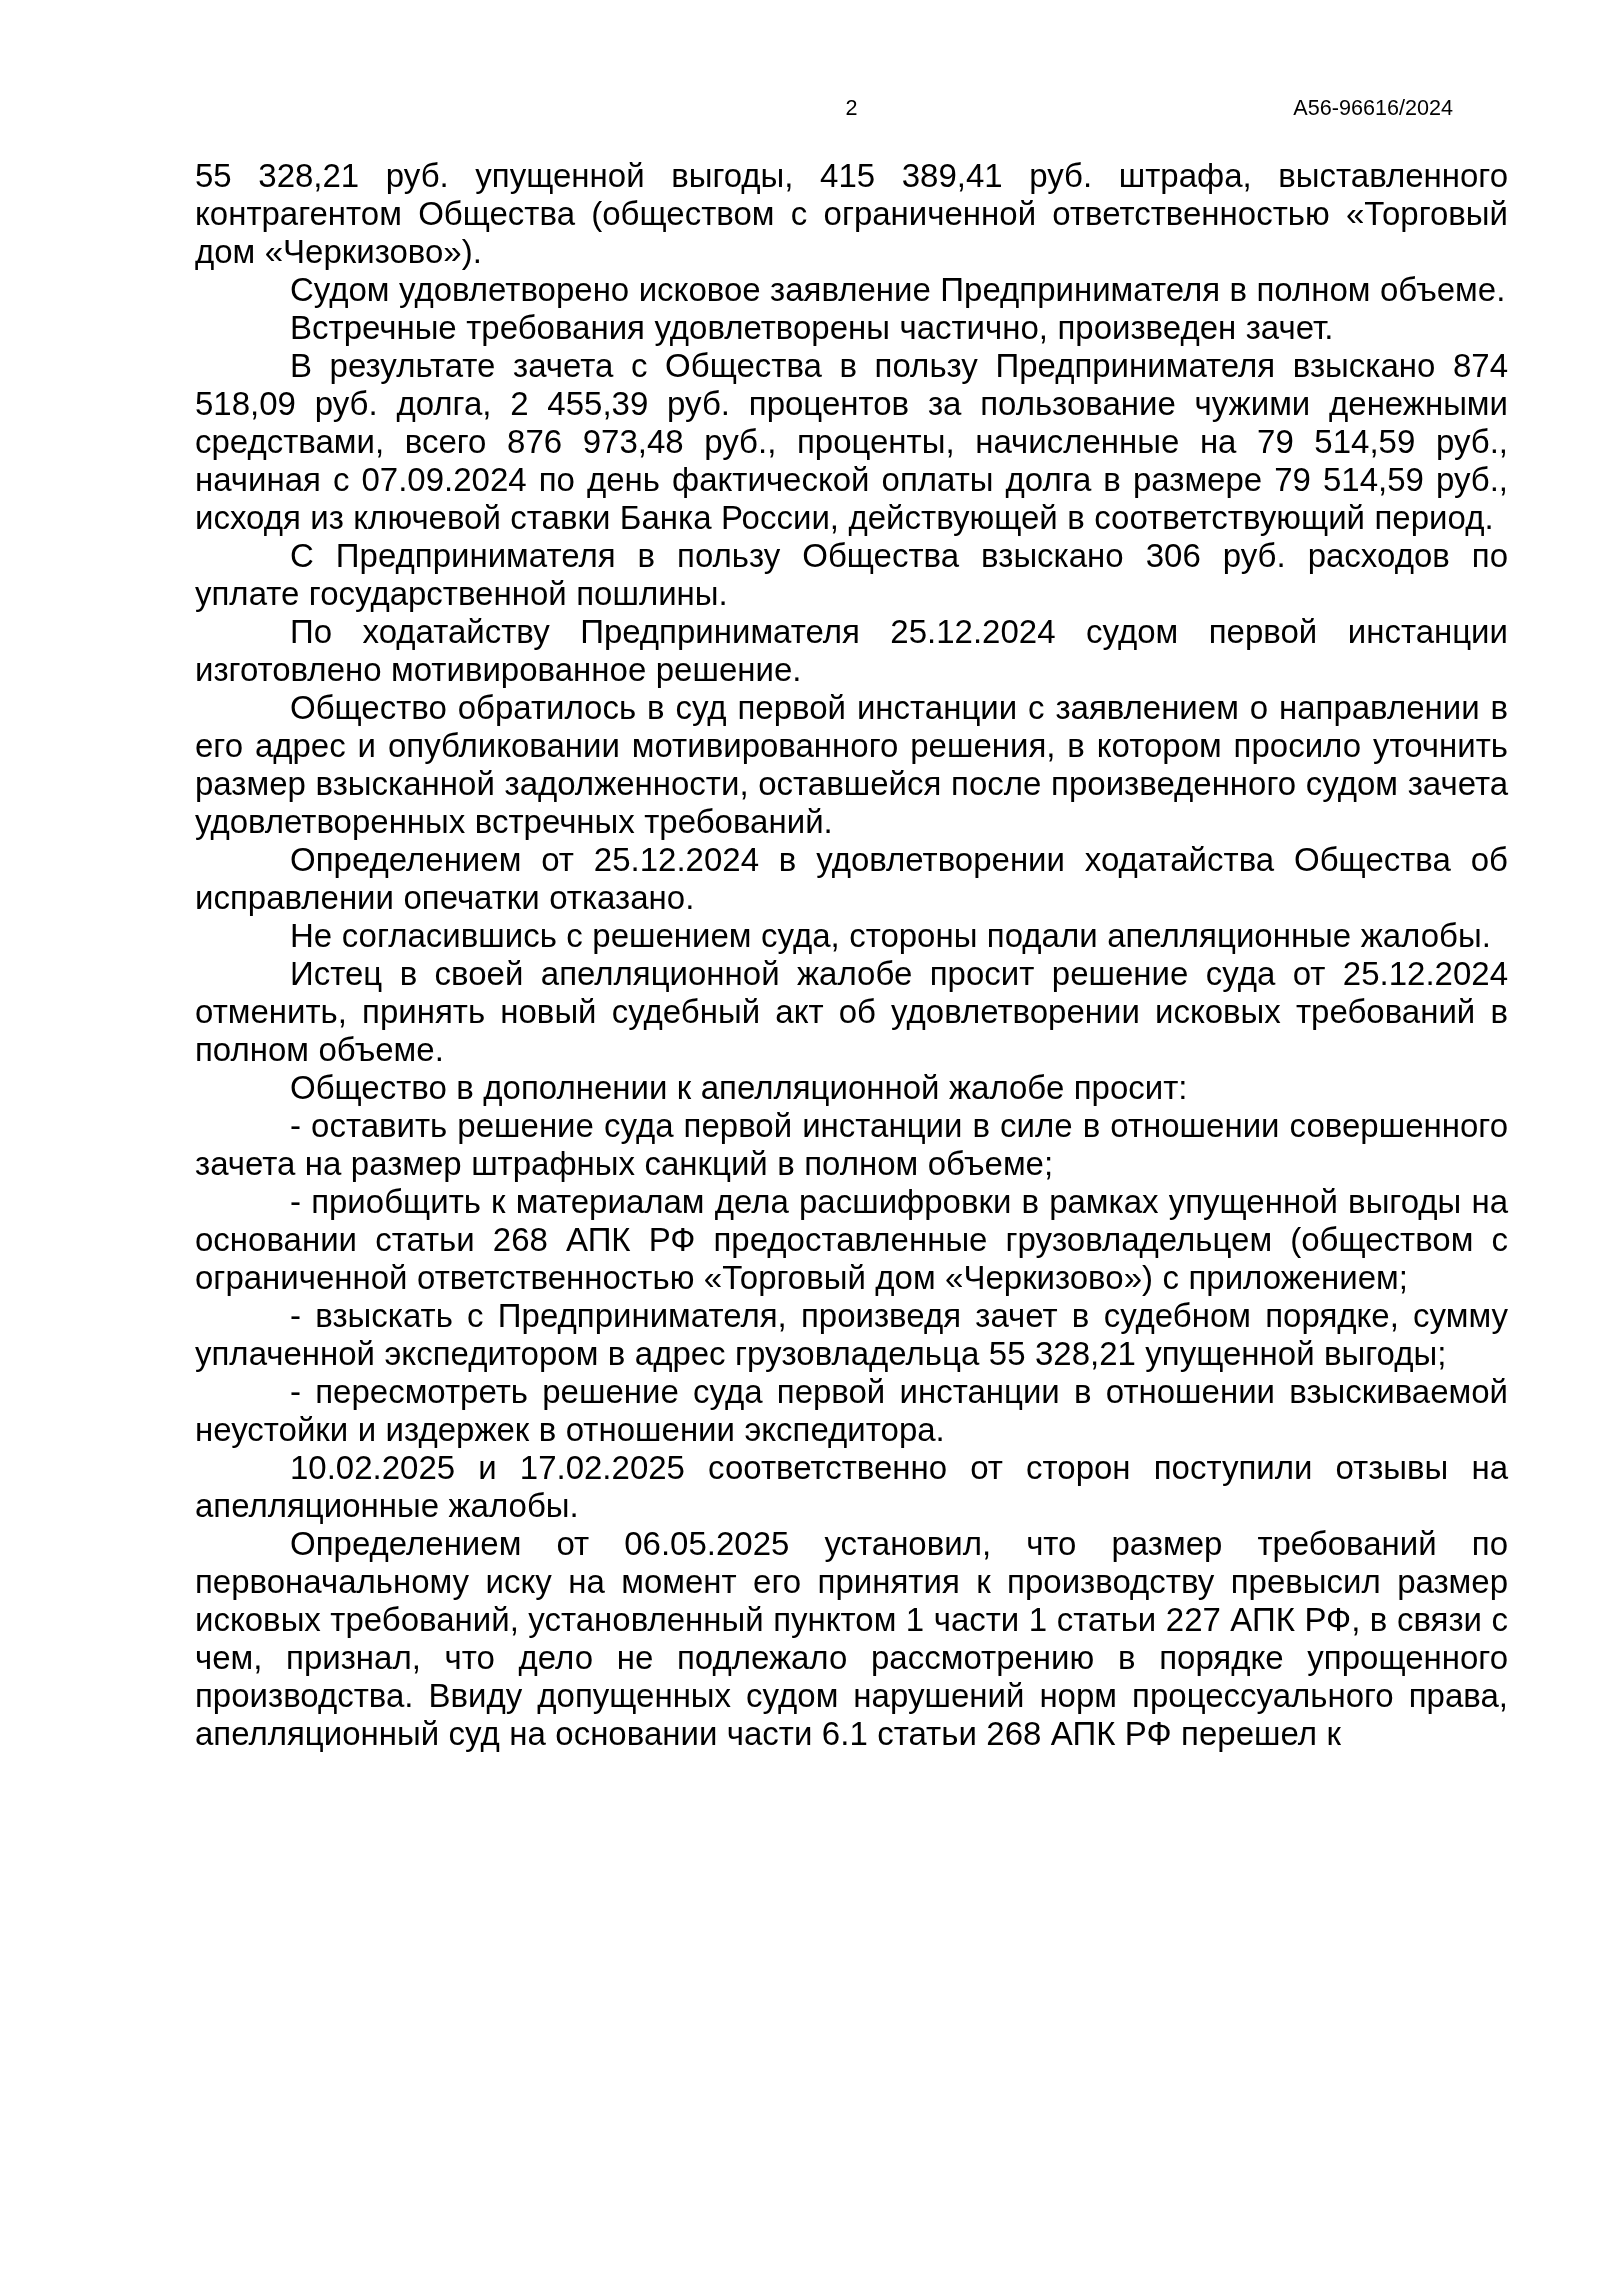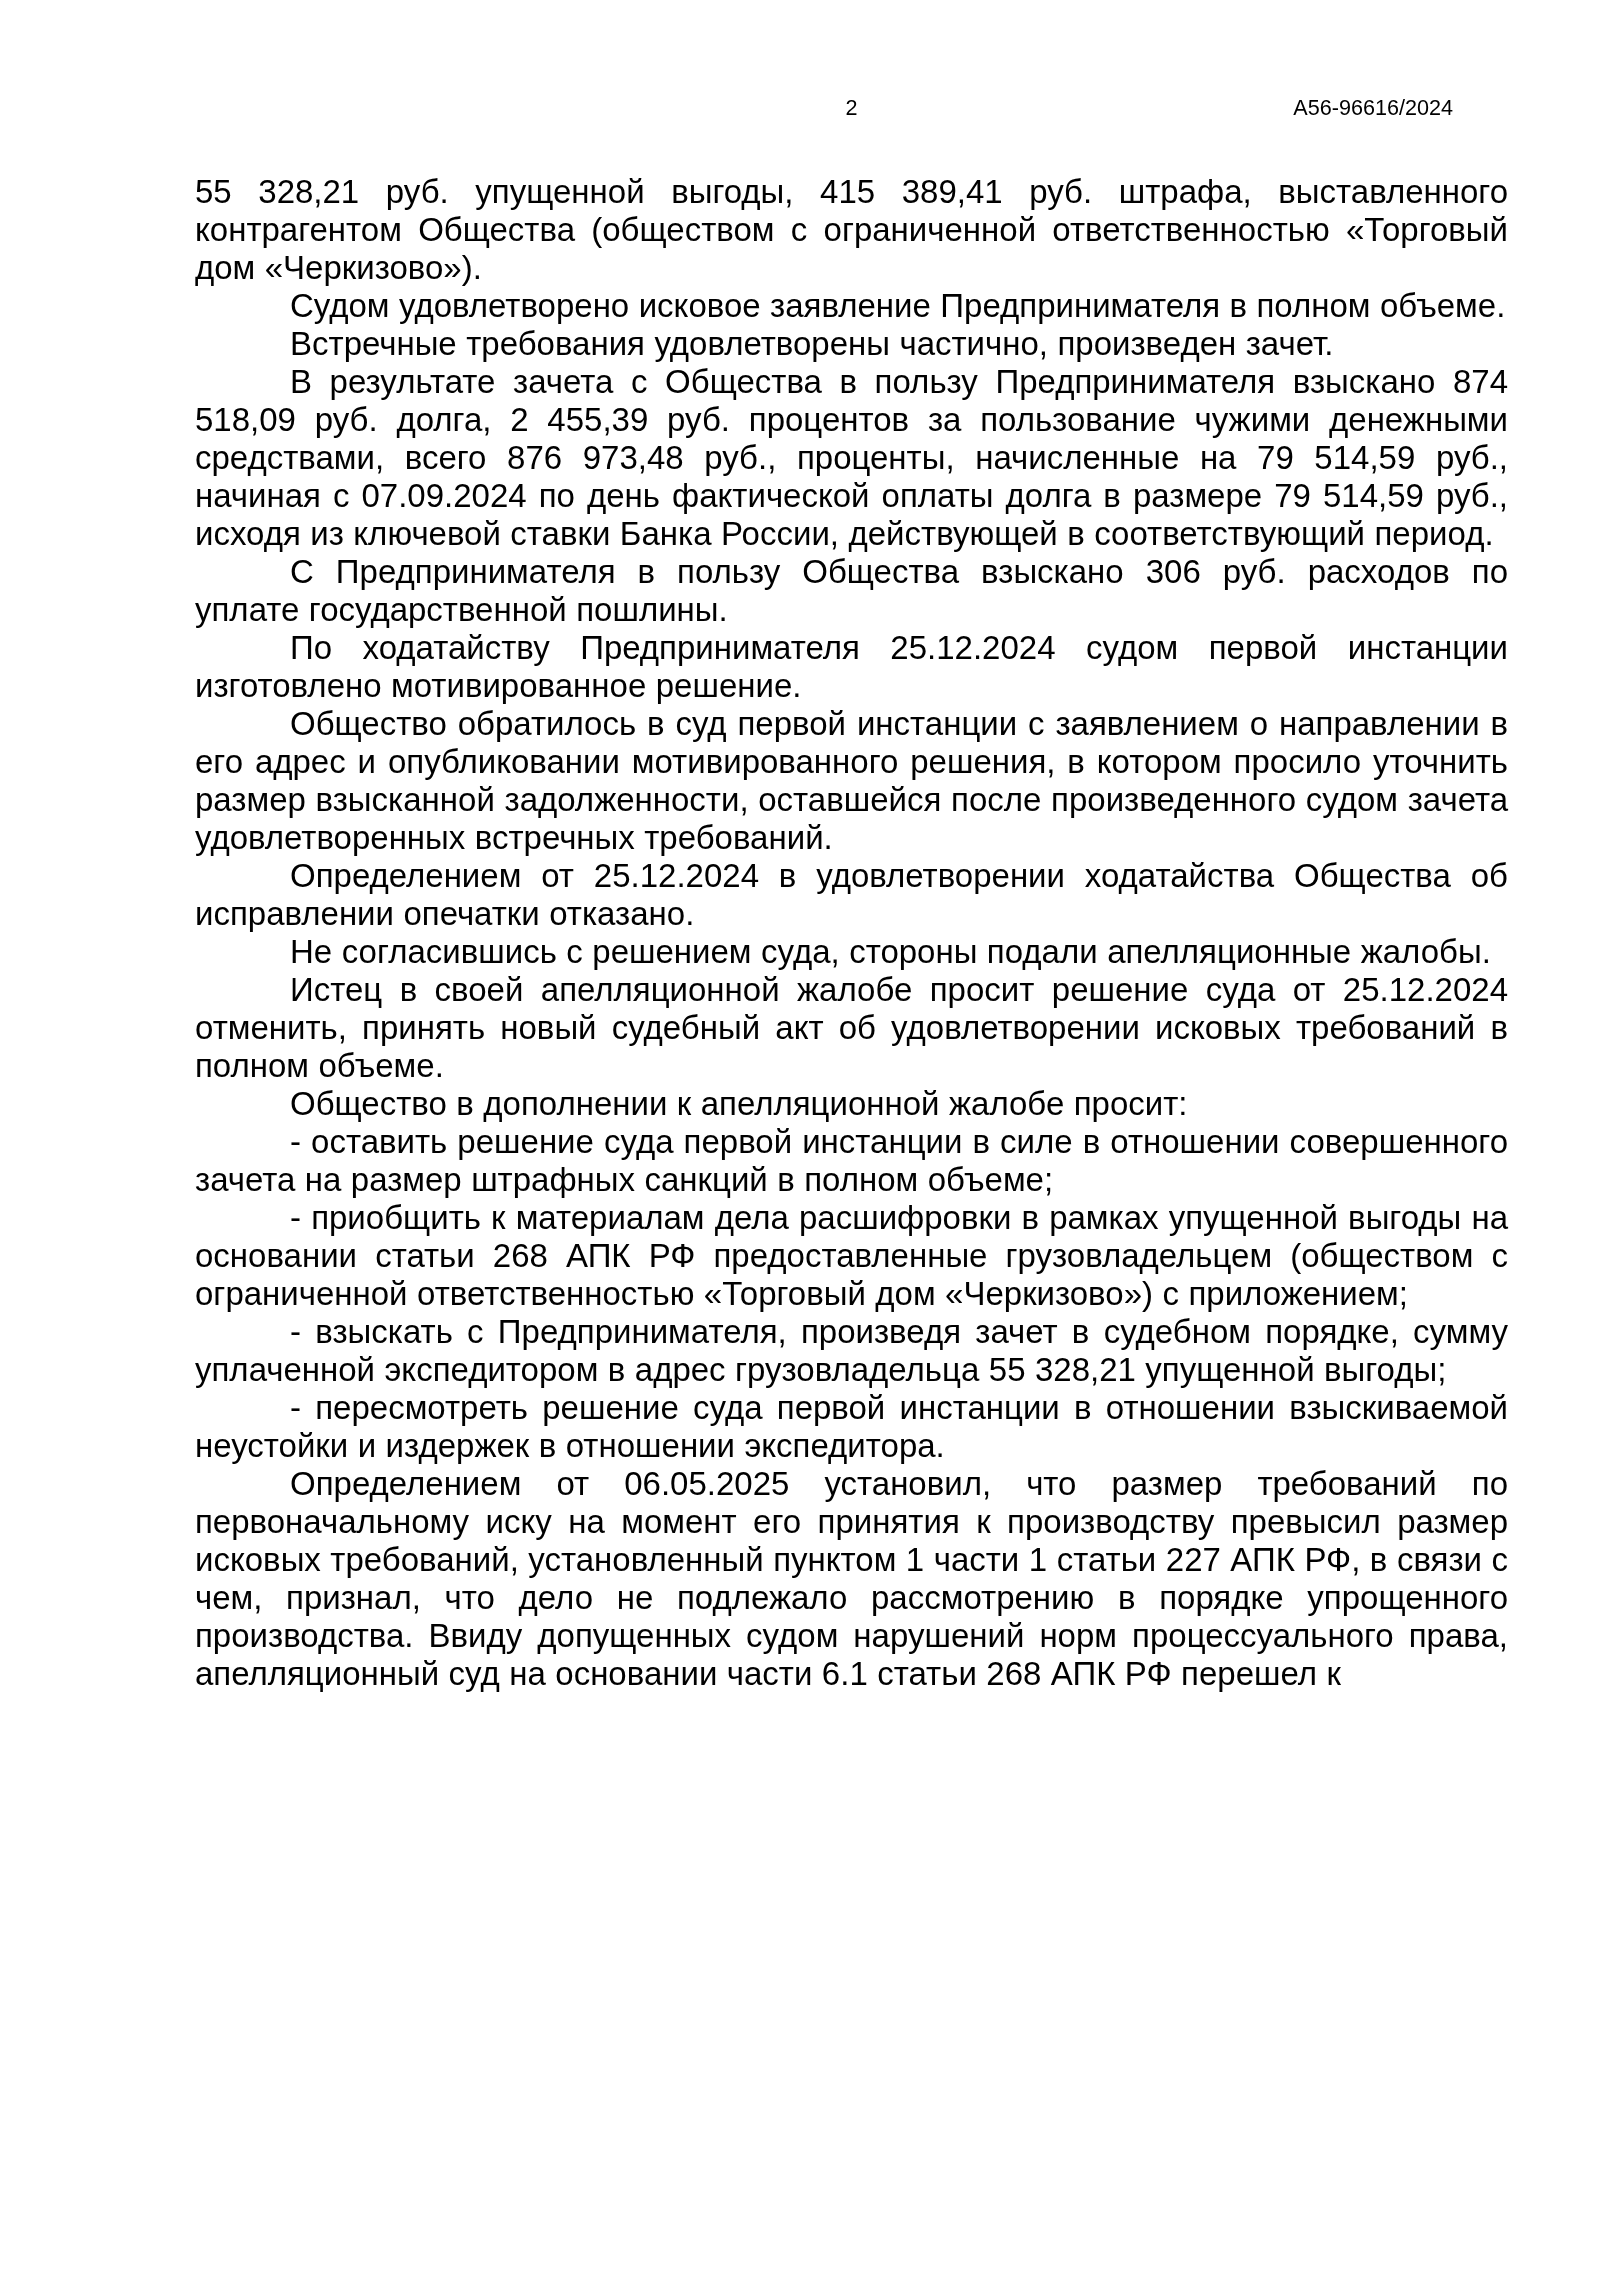--- a/index.html
+++ b/index.html
@@ -32,21 +32,21 @@
     transform: translateX(-50%);
     top: 0;
   }
   .case-num {
     position: absolute;
     right: 55px;
     top: 0;
   }
   .doc-body {
     position: absolute;
-    top: 173px;
+    top: 157px;
     left: 195px;
     width: 1313px;
     font-size: 33px;
     line-height: 38px;
     text-align: justify;
     text-justify: inter-word;
     letter-spacing: 0;
     word-spacing: 0.3px;
   }
   .para {
@@ -77,17 +77,18 @@
     <p class="para">По ходатайству Предпринимателя 25.12.2024 судом первой инстанции изготовлено мотивированное решение.</p>
     <p class="para">Общество обратилось в суд первой инстанции с заявлением о направлении в его адрес и опубликовании мотивированного решения, в котором просило уточнить размер взысканной задолженности, оставшейся после произведенного судом зачета удовлетворенных встречных требований.</p>
     <p class="para">Определением от 25.12.2024 в удовлетворении ходатайства Общества об исправлении опечатки отказано.</p>
     <p class="para">Не согласившись с решением суда, стороны подали апелляционные жалобы.</p>
     <p class="para">Истец в своей апелляционной жалобе просит решение суда от 25.12.2024 отменить, принять новый судебный акт об удовлетворении исковых требований в полном объеме.</p>
     <p class="para">Общество в дополнении к апелляционной жалобе просит:</p>
     <p class="para">- оставить решение суда первой инстанции в силе в отношении совершенного зачета на размер штрафных санкций в полном объеме;</p>
     <p class="para">- приобщить к материалам дела расшифровки в рамках упущенной выгоды на основании статьи 268 АПК РФ предоставленные грузовладельцем (обществом с ограниченной ответственностью «Торговый дом «Черкизово») с приложением;</p>
     <p class="para">- взыскать с Предпринимателя, произведя зачет в судебном порядке, сумму уплаченной экспедитором в адрес грузовладельца 55 328,21 упущенной выгоды;</p>
     <p class="para">- пересмотреть решение суда первой инстанции в отношении взыскиваемой неустойки и издержек в отношении экспедитора.</p>
+    <p class="para">10.02.2025 и 17.02.2025 соответственно от сторон поступили отзывы на апелляционные жалобы.</p>
     <p class="para">Определением от 06.05.2025 установил, что размер требований по первоначальному иску на момент его принятия к производству превысил размер исковых требований, установленный пунктом 1 части 1 статьи 227 АПК РФ, в связи с чем, признал, что дело не подлежало рассмотрению в порядке упрощенного производства. Ввиду допущенных судом нарушений норм процессуального права, апелляционный суд на основании части 6.1 статьи 268 АПК РФ перешел к</p>
   </div>
 
 </div>
 
 
 </body></html>

